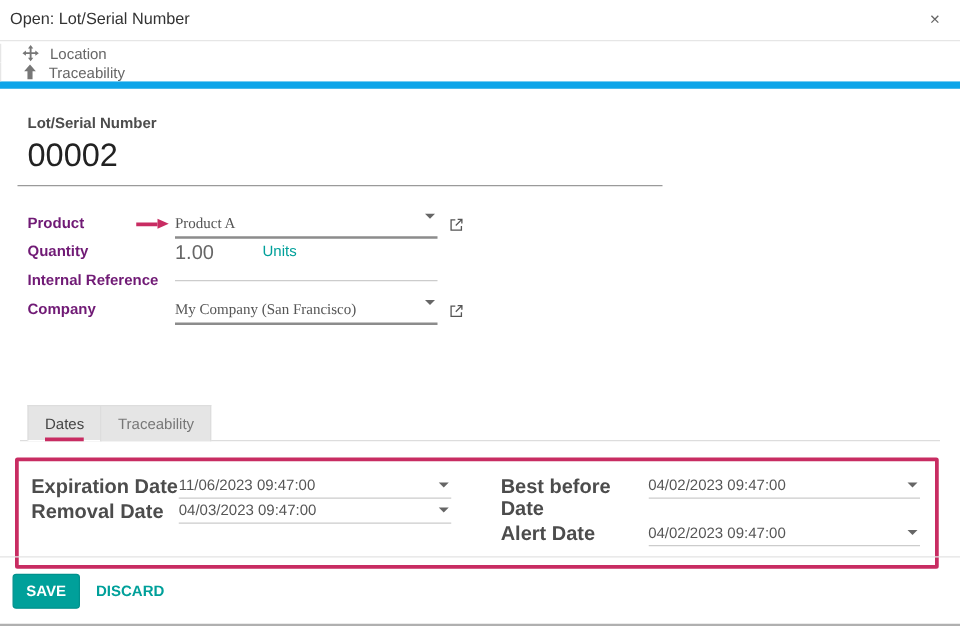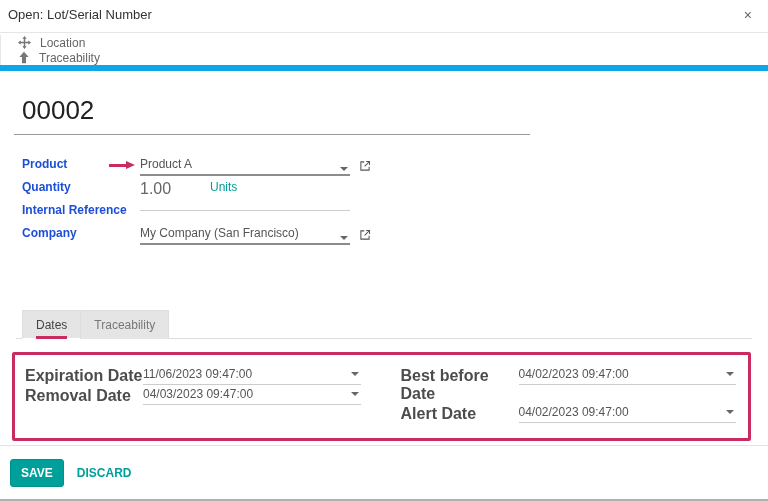--- a/index.html
+++ b/index.html
@@ -17,23 +17,23 @@
   .stat-btn .icon svg { display:block; }
 
   
   .sheet { padding:20px 16px 0 16px; }
   .name-label { font-size:12px; font-weight:bold; color:#4c4c4c; margin-left:6px; }
   .name-value { font-size:26px; font-weight:normal; color:#222; margin:4px 0 0 6px; }
   .name-underline { width:516px; border-bottom:1px solid #9a9a9a; margin-top:8px; margin-left:-2px; }
 
   .form-grid { margin-top:20px; margin-left:6px; }
   .frow { display:flex; align-items:flex-start; min-height:22px; margin-bottom:1px; }
-  .flabel { width:118px; font-size:12px; font-weight:bold; color:#1d4ed8; padding-top:2px; flex:none; }
+  .flabel { width:118px; font-size:12px; font-weight:bold; color:#701a75; padding-top:2px; flex:none; }
   .fvalue-wrap { position:relative; display:flex; align-items:center; }
-  .field { width:210px; display:flex; justify-content:space-between; align-items:flex-end; font-size:12px; color:#555; padding:2px 2px 3px 0; }
+  .field { width:210px; display:flex; justify-content:space-between; align-items:flex-start; font-size:12px; color:#555; padding:2px 2px 3px 0;font-family:Liberation Serif, serif; }
   .field.dark { border-bottom:2px solid #8c8c8c; }
   .field.light { border-bottom:1px solid #ccc; }
   .caret { width:0; height:0; border-left:4px solid transparent; border-right:4px solid transparent; border-top:4px solid #666; margin-left:6px; flex:none; }
   .ext-icon { margin-left:9px; display:flex; align-items:center; }
   .qty-val { width:70px; font-size:16px; color:#666; padding-top:2px; }
   .uom-link { font-size:12px; color:#00a09a; cursor:pointer; padding-top:2px; }
 
   
   .ann-arrow { position:absolute; left:-31px; top:6px; width:26px; height:9px; }
   .ann-arrow .shaft { position:absolute; left:0; top:3px; width:17px; height:3px; background:#c82c62; }
@@ -82,20 +82,21 @@
         <svg width="14" height="15" viewBox="0 0 24 24">
             <path fill="#777" d="M12 2 L20 11 H15.5 V22 H8.5 V11 H4 Z"></path>
           </svg>
       </span>
       <span>Traceability</span>
     </button>
   </div>
 
   <div class="sheet">
 
+    <div class="name-label">Lot/Serial Number</div>
     <h1 class="name-value">00002</h1>
     <div class="name-underline"></div>
 
     <div class="form-grid">
 
       <div class="frow">
         <div class="flabel">Product</div>
         <div class="fvalue-wrap">
           <span class="ann-arrow">
               <span class="shaft"></span>

